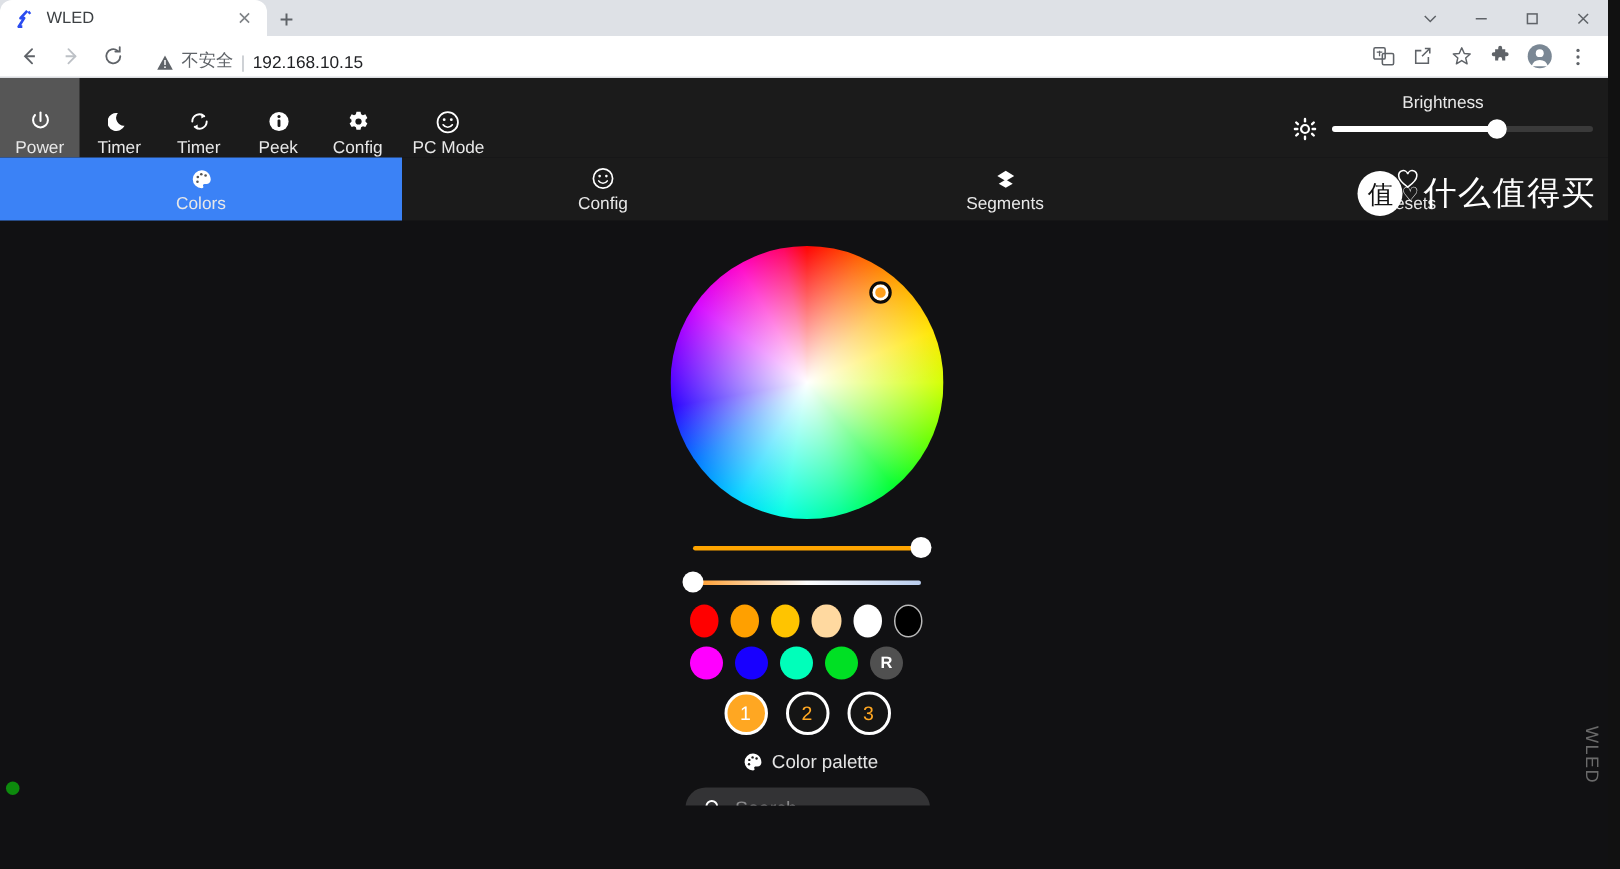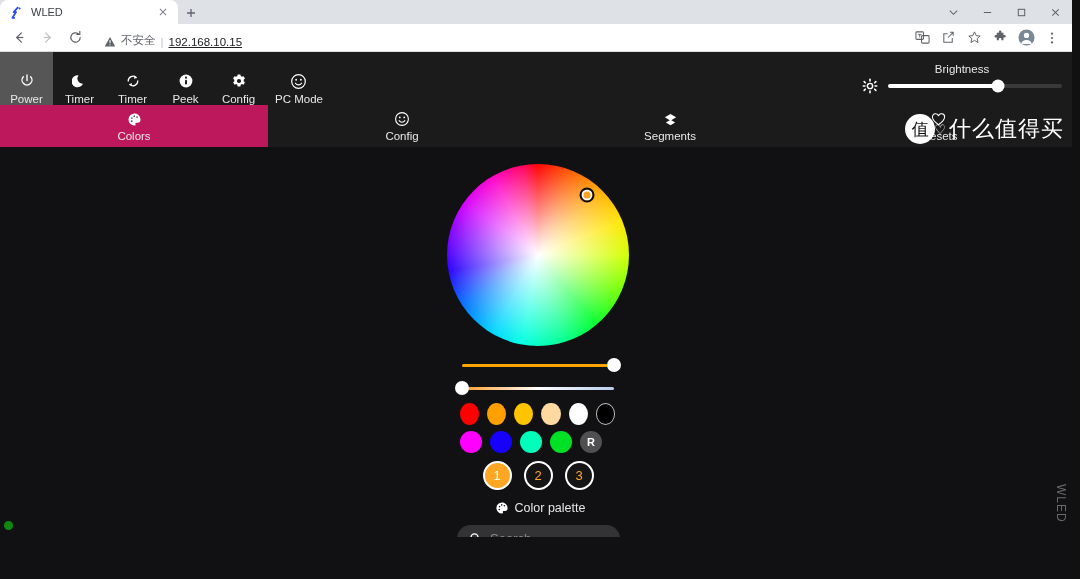--- a/index.html
+++ b/index.html
@@ -41,21 +41,21 @@
     padding: 0 6px; gap: 2px; flex: 0 0 28px; border-bottom: 1px solid #dadce0;
   }
   .nav-btn { width: 26px; height: 24px; display: flex; align-items: center; justify-content: center; }
   .omnibox {
     flex: 1; height: 20px; display: flex; align-items: flex-end;
     gap: 5px; padding-left: 8px; margin: 0 6px;
   }
   .warn-icon { width: 12px; height: 12px; flex: 0 0 12px; }
   .omni-warn { font-size: 11.5px; color: #5f6368; white-space: nowrap; }
   .omni-sep { color: #bdc1c6; font-size: 11.5px; }
-  .omni-url { font-size: 11.5px; color: #202124; text-decoration: underline; }
+  .omni-url { font-size: 11.5px; color: #202124; }
   .tb-right { display: flex; align-items: center; gap: 2px; padding-right: 2px; }
   .tb-icon { width: 24px; height: 24px; display: flex; align-items: center; justify-content: center; }
 
   
   .app {
     flex: 1; background: #111113; position: relative; overflow: hidden;
   }
 
   .topbar {
     height: 53px; background: #1b1b1b; display: flex; align-items: stretch;
@@ -165,21 +165,21 @@
     letter-spacing: 1px;
   }
 
   .bottombar {
     height: 42px; display: flex; background: #1b1b1b; flex: 0 0 42px; position: relative;
   }
   .bt {
     flex: 1; display: flex; flex-direction: column; align-items: center;
     justify-content: center; gap: 2px; cursor: pointer;
   }
-  .bt.active { background: #be185d; }
+  .bt.active { background: #3b82f6; }
   .bt .lbl { font-size: 11.5px; color: #e8e8e8; }
   .bt .ic { height: 17px; display: flex; align-items: center; justify-content: center; }
 
   .watermark {
     position: absolute; right: 8px; bottom: 3px;
     display: flex; align-items: center; gap: 3px; pointer-events: none;
   }
   .wm-circle {
     width: 30px; height: 30px; border-radius: 50%; background: #fff;
     display: flex; align-items: center; justify-content: center;

